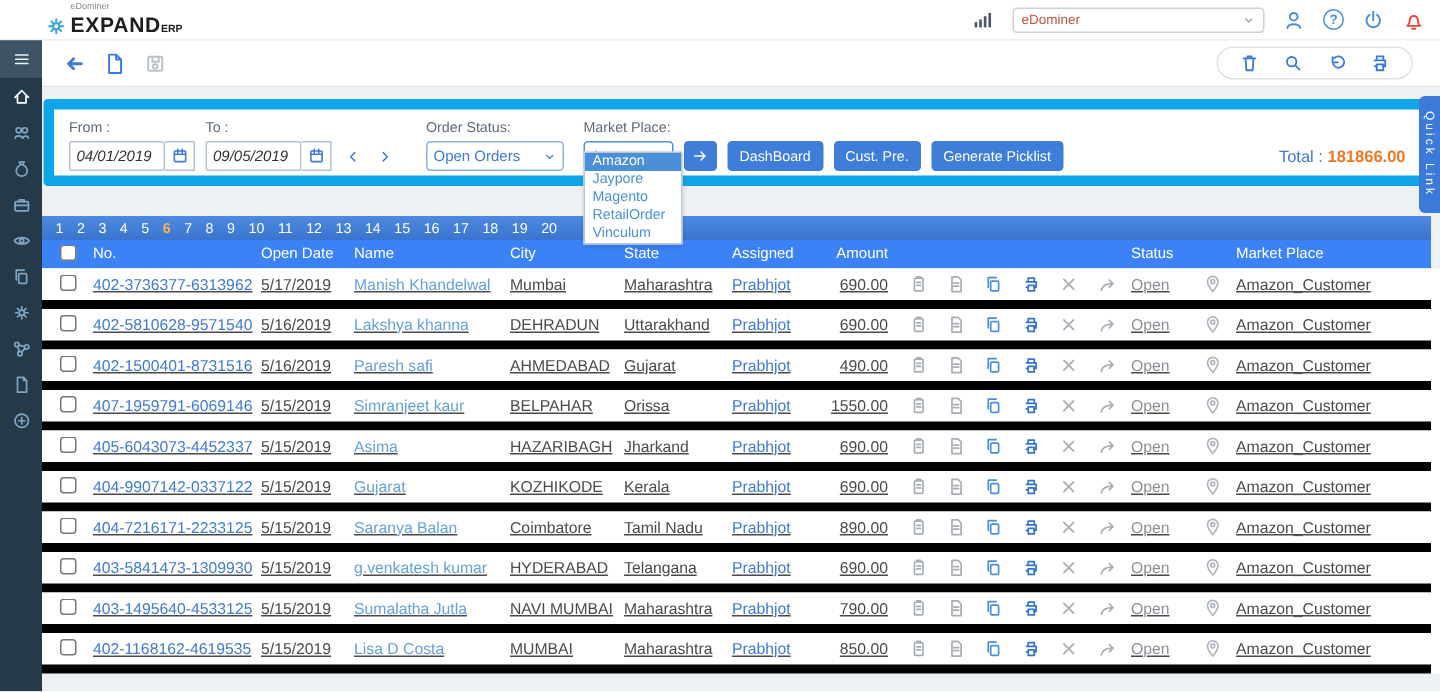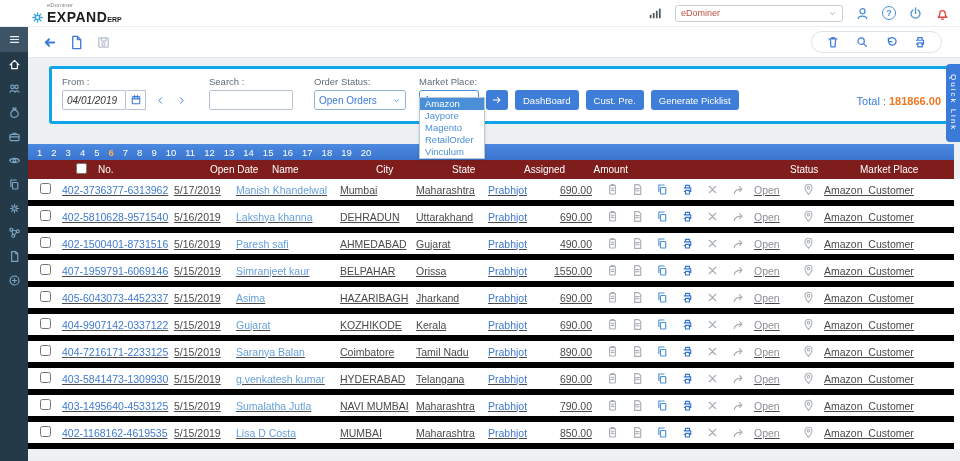--- a/index.html
+++ b/index.html
@@ -41,21 +41,21 @@
   .toolbar .ic-btn { width:18px; height:18px; margin-right:9px; display:flex; align-items:center; justify-content:center; }
   .ic-blue { color:#3b7ad9; } .ic-gray { color:#b9c1ca; }
   .ic-btn svg { width:15px; height:15px; }
   .page-title { font-size:14px; font-weight:bold; color:#3b7ad9; margin-left:6px; }
   .toolbar-right { margin-left:auto; display:flex; align-items:center; gap:15px;
                    border:1px solid #dde3ea; border-radius:14px; padding:3px 14px; margin-right:6px;}
   .toolbar-right svg { width:14px; height:14px; color:#3b7ad9; }
 
   
   .content { position:absolute; top:31px; left:0; right:0; bottom:0; background:#eef1f4; }
-  .filter-card { margin:8px 6px 0 21px; background:#fff; border:3px solid #0ea5e9; border-radius:3px;
+  .filter-card { margin:8px 6px 0 1px; background:#fff; border:7px solid #0ea5e9; border-radius:3px;
                  padding:7px 10px 9px 10px; height:58px; position:relative; }
   .filter-row { display:flex; align-items:flex-end; gap:7px; }
   .fgroup { display:flex; flex-direction:column; gap:3px; }
   .flabel { font-size:9.5px; color:#5f6b7a; }
   .inp { height:20px; border:1px solid #b6c3d2; border-radius:2px; font-size:10px; color:#333; padding:0 4px;
          font-family:"Liberation Sans",sans-serif; background:#fff; }
   .date-wrap { display:flex; }
   .date-inp { width:64px;font-style:italic; }
   .cal-btn { width:20px; height:20px; border:1px solid #b6c3d2; border-left:none; background:#fff;
              display:flex; align-items:center; justify-content:center; color:#3b7ad9; }
@@ -84,21 +84,21 @@
 
   
   .pagination { margin-top:20px; height:16px; background:linear-gradient(#4d8ae0,#3a74cf);
                 display:flex; align-items:center; padding:0 9px; gap:9px; margin-right:6px; }
   .pg { font-size:9.5px; color:#fff; }
   .pg.act { color:#ffb14d; font-weight:bold; }
 
   
   .tgrid { display:grid; grid-template-columns:30px 112px 62px 104px 76px 72px 56px 60px 25px 25px 25px 25px 25px 25px 46px 24px 1fr;
            align-items:center; margin-right:6px; }
-  .thead { height:19px; background:#7f1d1d; color:#fff; font-size:10px;padding-left:36px; }
+  .thead { height:19px; background:#3b82f6; color:#fff; font-size:10px; }
   .th { padding-left:4px; white-space:nowrap; overflow:hidden; }
   .th.amt { text-align:right; padding-right:8px; }
   .tbody { background:#fff; }
   .trow { height:27px; background:#fff; border-bottom:6px solid #000000; font-size:10.5px; color:#4a4a4a;text-decoration:underline; }
   .td { padding-left:4px; white-space:nowrap; overflow:hidden; }
   .td.amt { text-align:right; padding-right:8px; }
   .link { color:#3f7ad0; }
   .link.lite { color:#64a0dc; }
   .status { color:#8b9097; }
   .cell-ic { display:flex; align-items:center; justify-content:center; }
@@ -372,34 +372,41 @@
             <span class="flabel">From :</span>
             <div class="date-wrap">
               <input class="inp date-inp" value="04/01/2019" style="">
               <div class="cal-btn">
                   <svg class="ic">
                     <use href="#i-cal"></use>
                   </svg>
                 </div>
             </div>
           </div>
+          <div class="fgroup">
+            <span class="flabel">To :</span>
+            <div class="date-wrap">
+              <input class="inp date-inp" value="09/05/2019" style="">
+              <div class="cal-btn">
+                  <svg class="ic">
+                    <use href="#i-cal"></use>
+                  </svg>
+                </div>
+            </div>
+          </div>
           <div class="chev">
               <svg class="ic">
                 <use href="#i-chevl"></use>
               </svg>
             </div>
           <div class="chev">
               <svg class="ic">
                 <use href="#i-chevr"></use>
               </svg>
             </div>
-          <div class="fgroup" style="margin-left:14px">
-            <span class="flabel">Search :</span>
-            <input class="inp search-inp" style="">
-          </div>
           <div class="fgroup" style="margin-left:14px">
             <span class="flabel">Order Status:</span>
             <div class="sel-box w-os">
               <span>Open Orders</span>
               <svg class="ic">
                   <use href="#i-caret"></use>
                 </svg>
             </div>
           </div>
           <div class="fgroup mp-wrap" style="margin-left:6px">

